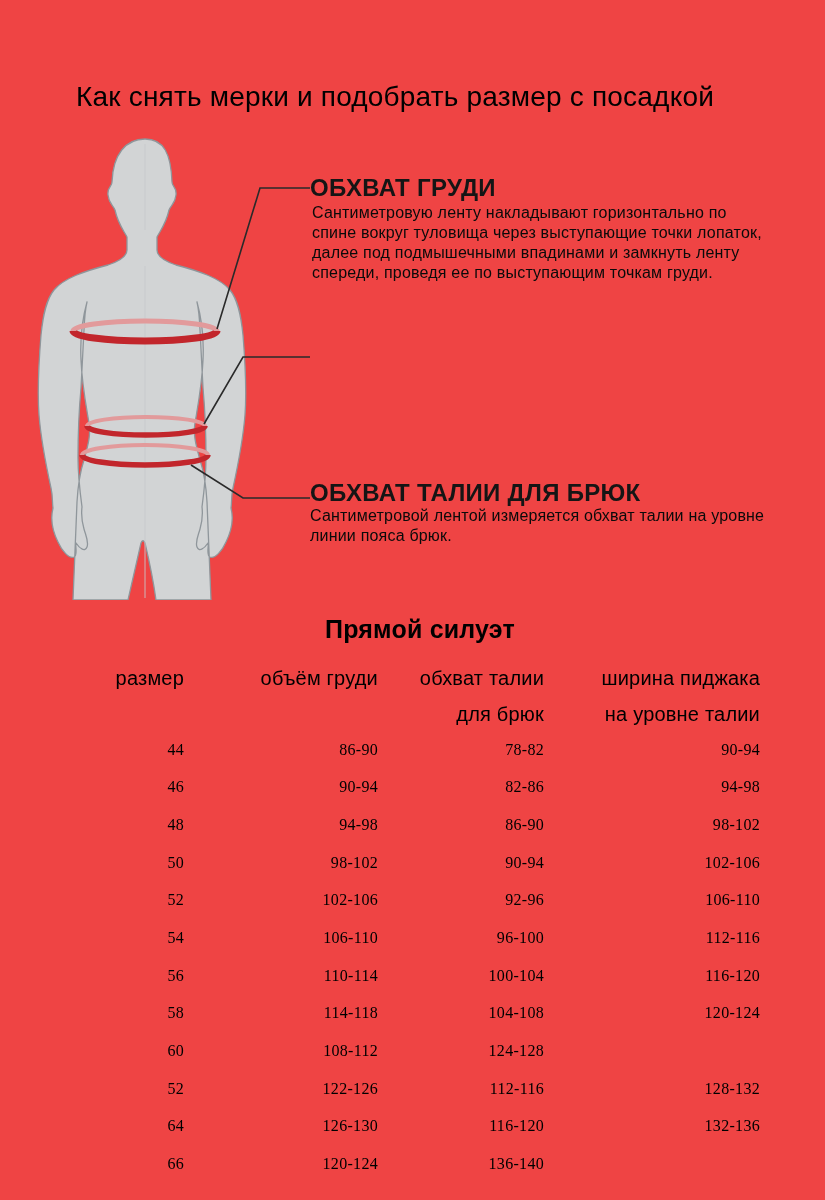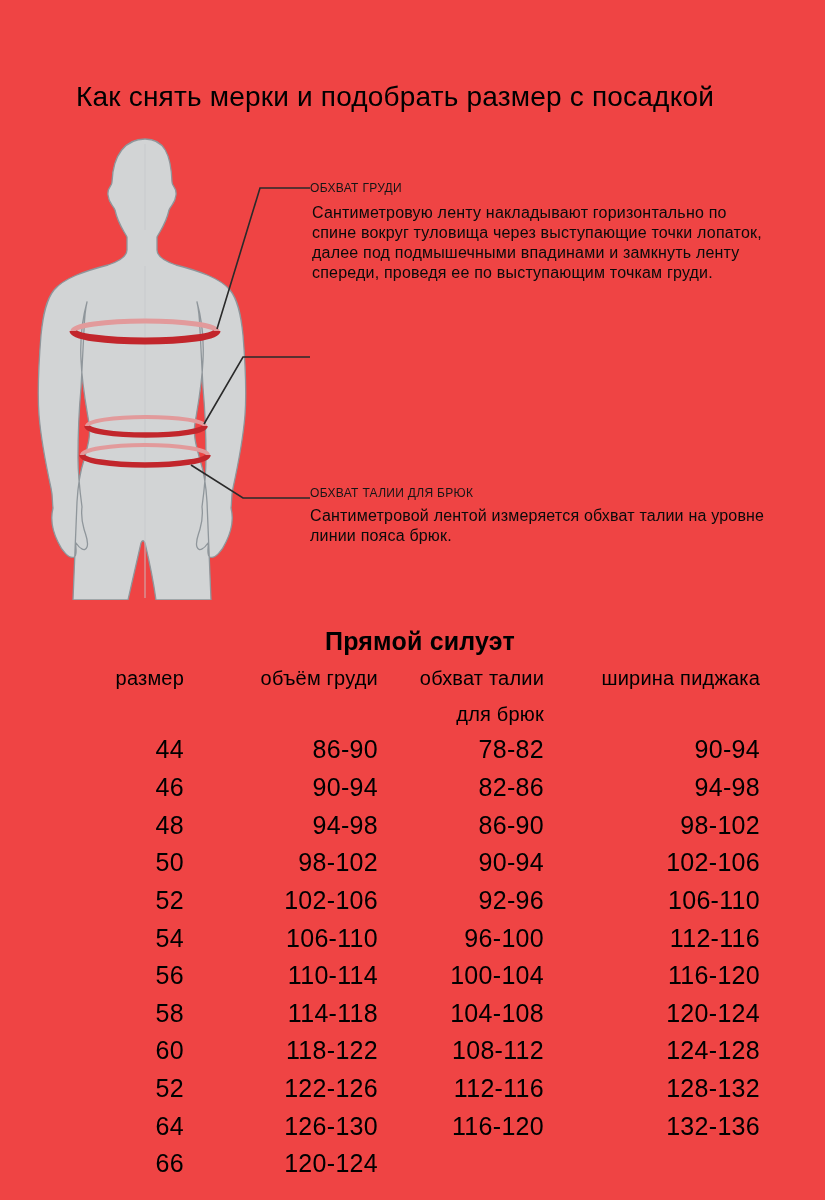--- a/index.html
+++ b/index.html
@@ -9,49 +9,49 @@
     font-family:"Liberation Sans","DejaVu Sans",sans-serif;color:#000;
   }
   .page-title{
     position:absolute;left:0;top:80px;width:790px;margin:0;
     text-align:center;font-size:28px;font-weight:normal;line-height:34px;
     letter-spacing:.2px;color:#010101;
   }
   .figure-wrap{position:absolute;left:20px;top:130px;width:290px;height:470px;}
   .measure-section{position:absolute;left:310px;}
   .measure-heading{
-    margin:0;font-size:12px;font-weight:normal;line-height:24px;
+    margin:0;font-size:24px;font-weight:bold;line-height:24px;
     letter-spacing:.3px;color:#151515;white-space:nowrap;
   }
   .measure-body{
     margin:0;font-size:16px;line-height:20px;letter-spacing:.2px;
     white-space:pre-wrap;color:#0a0a0a;width:480px;
   }
   #sec-chest{top:176px;}
   #sec-chest .measure-body{position:absolute;left:2px;top:27px;}
   #sec-waist{top:342px;}
   #sec-waist .measure-body{position:absolute;left:0px;top:34px;}
   #sec-trousers{top:481px;}
   #sec-trousers .measure-body{position:absolute;left:0px;top:25px;}
   .table-block{position:absolute;left:80px;top:614px;width:680px;}
   .table-title{
-    margin:12px;text-align:center;font-size:25px;font-weight:bold;
+    margin:0;text-align:center;font-size:25px;font-weight:bold;
     line-height:30px;letter-spacing:.2px;
   }
   .thead-row,.trow{
     display:grid;grid-template-columns:104px 194px 166px 216px;
     align-items:center;text-align:right;
   }
   .thead-row{position:absolute;left:0;width:680px;height:24px;}
   #thead1{top:52px;}
   #thead2{top:88px;}
   .th{font-size:20px;font-weight:normal;letter-spacing:.2px;}
   .rows-host{position:absolute;left:0;top:117px;width:680px;}
   .trow{height:37.65px;}
-  .c{font-size:25px;letter-spacing:.3px;}
+  .c{font-size:16px;letter-spacing:.3px;font-family:Liberation Serif, serif;}
 </style>
 </head>
 <body>
 
 <div class="page">
 
   <h1 class="page-title">Как снять мерки и подобрать размер с посадкой</h1>
 
   <div class="figure-wrap">
     <svg width="290" height="470" viewBox="0 0 290 470">
@@ -159,20 +159,21 @@
     <div class="thead-row" id="thead1">
       <span class="th">размер</span>
       <span class="th">объём груди</span>
       <span class="th">обхват талии</span>
       <span class="th">ширина пиджака</span>
     </div>
     <div class="thead-row" id="thead2">
       <span class="th"></span>
       <span class="th"></span>
       <span class="th">для брюк</span>
+      <span class="th">на уровне талии</span>
     </div>
 
     <div class="rows-host">
   <div class="trow">
     <span class="c">44</span>
     <span class="c">86-90</span>
     <span class="c">78-82</span>
     <span class="c">90-94</span>
   </div>
 
@@ -220,21 +221,20 @@
 
   <div class="trow">
     <span class="c">58</span>
     <span class="c">114-118</span>
     <span class="c">104-108</span>
     <span class="c">120-124</span>
   </div>
 
   <div class="trow">
     <span class="c">60</span>
-    <span class="c">118-122</span>
     <span class="c">108-112</span>
     <span class="c">124-128</span>
   </div>
 
   <div class="trow">
     <span class="c">52</span>
     <span class="c">122-126</span>
     <span class="c">112-116</span>
     <span class="c">128-132</span>
   </div>
@@ -242,17 +242,18 @@
   <div class="trow">
     <span class="c">64</span>
     <span class="c">126-130</span>
     <span class="c">116-120</span>
     <span class="c">132-136</span>
   </div>
 
   <div class="trow">
     <span class="c">66</span>
     <span class="c">120-124</span>
+    <span class="c">136-140</span>
   </div>
 </div>
   </div>
 
 </div>
 
 </body></html>

